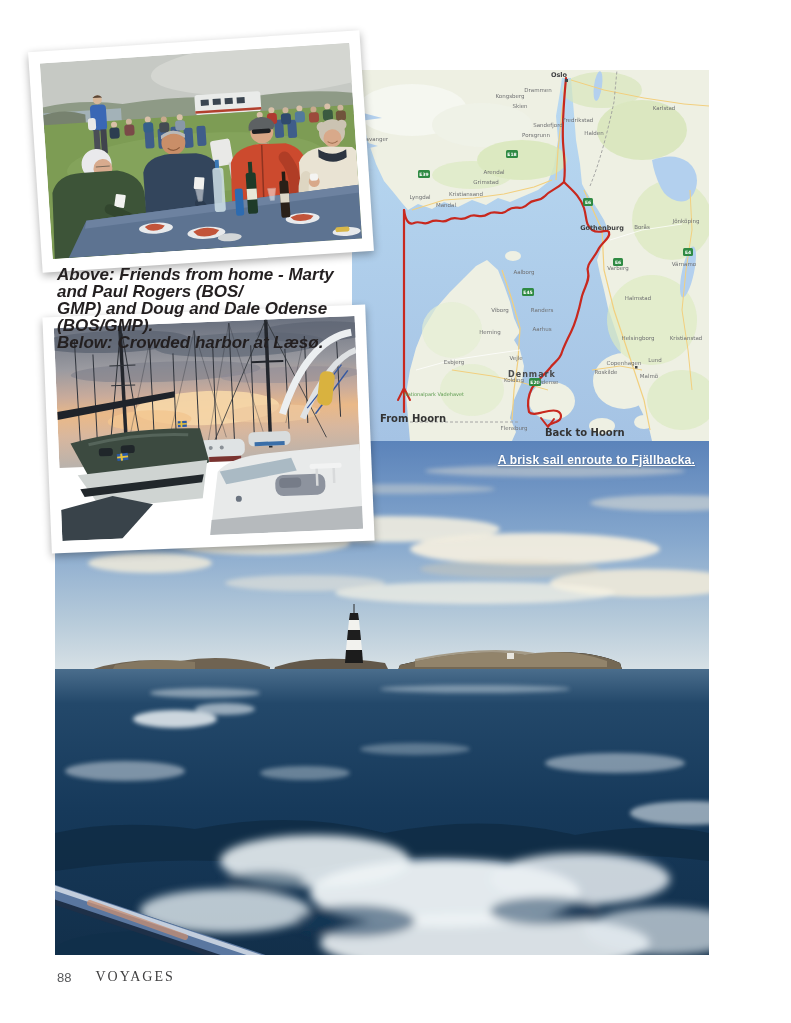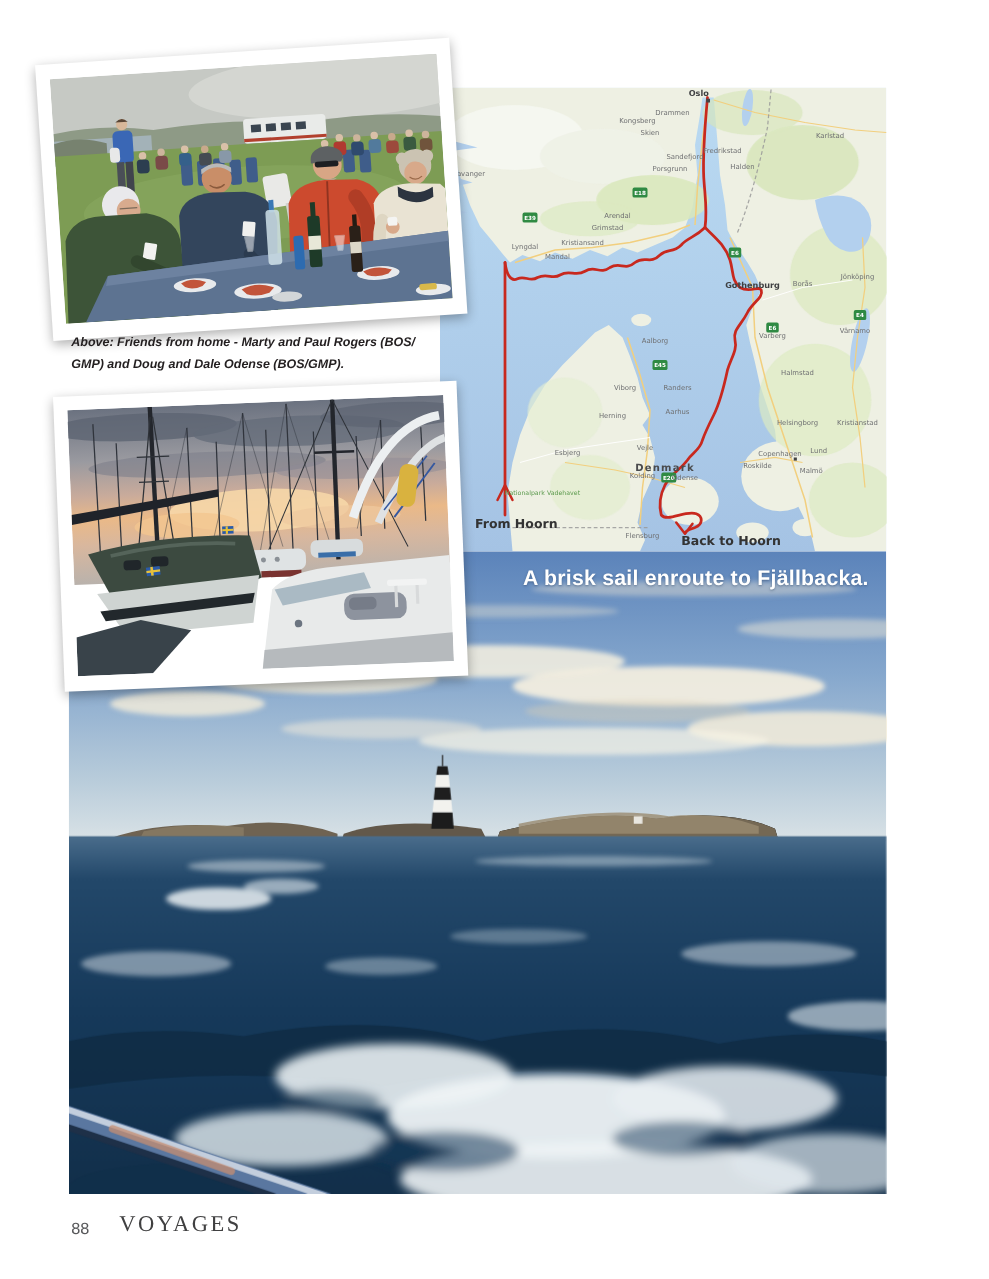--- a/index.html
+++ b/index.html
@@ -4,36 +4,36 @@
 <style>
   html,body{margin:0;padding:0;background:#ffffff;}
   .page{position:relative;width:791px;height:1023px;background:#ffffff;overflow:hidden;
         font-family:"Liberation Sans",sans-serif;}
   
   .map-fig{position:absolute;left:352px;top:70px;width:357px;height:371px;z-index:2;text-align:center;}
   .map-fig svg{display:block;}
   
   .ocean-fig{position:absolute;left:55px;top:441px;width:654px;height:514px;z-index:1;}
   .ocean-caption{position:absolute;top:12px;right:14px;color:#ffffff;font-weight:bold;
-                 font-size:17px;letter-spacing:.2px;text-shadow:0 1px 2px rgba(30,50,80,.45);}
+                 font-size:12px;letter-spacing:.2px;text-shadow:0 1px 2px rgba(30,50,80,.45);text-decoration:underline;}
   
   .caption-block{position:absolute;left:57px;top:266px;width:305px;z-index:5;
-                 font-style:italic;font-weight:bold;font-size:10px;line-height:17px;color:#231f20;}
+                 font-style:italic;font-weight:bold;font-size:17px;line-height:17px;color:#231f20;}
   
   .card{position:absolute;background:#ffffff;box-shadow:0 3px 9px rgba(0,0,0,.32);z-index:4;}
   .card svg{display:block;}
   .card1{left:35px;top:41px;width:332px;height:221px;transform:rotate(-3.8deg);
          padding:0;box-sizing:border-box;}
   .card1 .inner{position:absolute;left:11px;top:12px;}
   .card2{left:47px;top:311px;width:323px;height:236px;transform:rotate(-2.3deg);box-sizing:border-box;}
   .card2 .inner{position:absolute;left:11px;top:11px;}
   
   .footer{position:absolute;left:57px;top:969px;display:flex;align-items:flex-end;gap:24px;z-index:3;}
   .folio{font-size:13px;color:#58595b;font-family:"Liberation Sans",sans-serif;}
-  .mag{font-family:"Liberation Serif",serif;font-size:18px;letter-spacing:2px;color:#404041;}
+  .mag{font-family:"Liberation Serif",serif;font-size:14px;letter-spacing:2px;color:#404041;}
   
   .clabel{font-family:"DejaVu Sans",sans-serif;font-size:5.5px;fill:#6f7072;}
   .clabel-b{font-family:"DejaVu Sans",sans-serif;font-size:6.5px;fill:#3f4042;font-weight:bold;}
   .country{font-family:"DejaVu Sans",sans-serif;font-size:8px;font-weight:bold;fill:#4a4b4d;letter-spacing:1px;}
   .park{font-family:"DejaVu Sans",sans-serif;font-size:5px;fill:#5c9a4e;}
   .routelabel{font-family:"DejaVu Sans",sans-serif;font-size:10px;font-weight:bold;fill:#333333;}
   .shieldtxt{font-family:"DejaVu Sans",sans-serif;font-size:4.5px;fill:#ffffff;font-weight:bold;}
 </style>
 </head>
 <body>
@@ -285,20 +285,21 @@
       </g>
 
       <text class="routelabel" x="28" y="352">From Hoorn</text>
       <text class="routelabel" x="193" y="366">Back to Hoorn</text>
     </svg>
   </figure>
 
   <div class="caption-block">
     <div>Above: Friends from home - Marty and Paul Rogers (BOS/</div>
     <div>GMP) and Doug and Dale Odense (BOS/GMP).</div>
+    <div>Below: Crowded harbor at Læsø.</div>
   </div>
 
   <figure class="card card1" style="margin:0">
     <div class="inner">
     <svg width="310" height="196" viewBox="0 0 310 196">
       <rect width="310" height="196" fill="#c6c9c4"></rect>
       <ellipse cx="230" cy="20" rx="120" ry="26" fill="#d4d6d1"></ellipse>
 
       <path d="M0,44 Q40,38 80,46 Q140,40 200,48 Q260,42 310,50 L310,70 L0,70 Z" fill="#8e9a86"></path>
       <rect x="0" y="50" width="78" height="20" fill="#a3b2b8"></rect>

